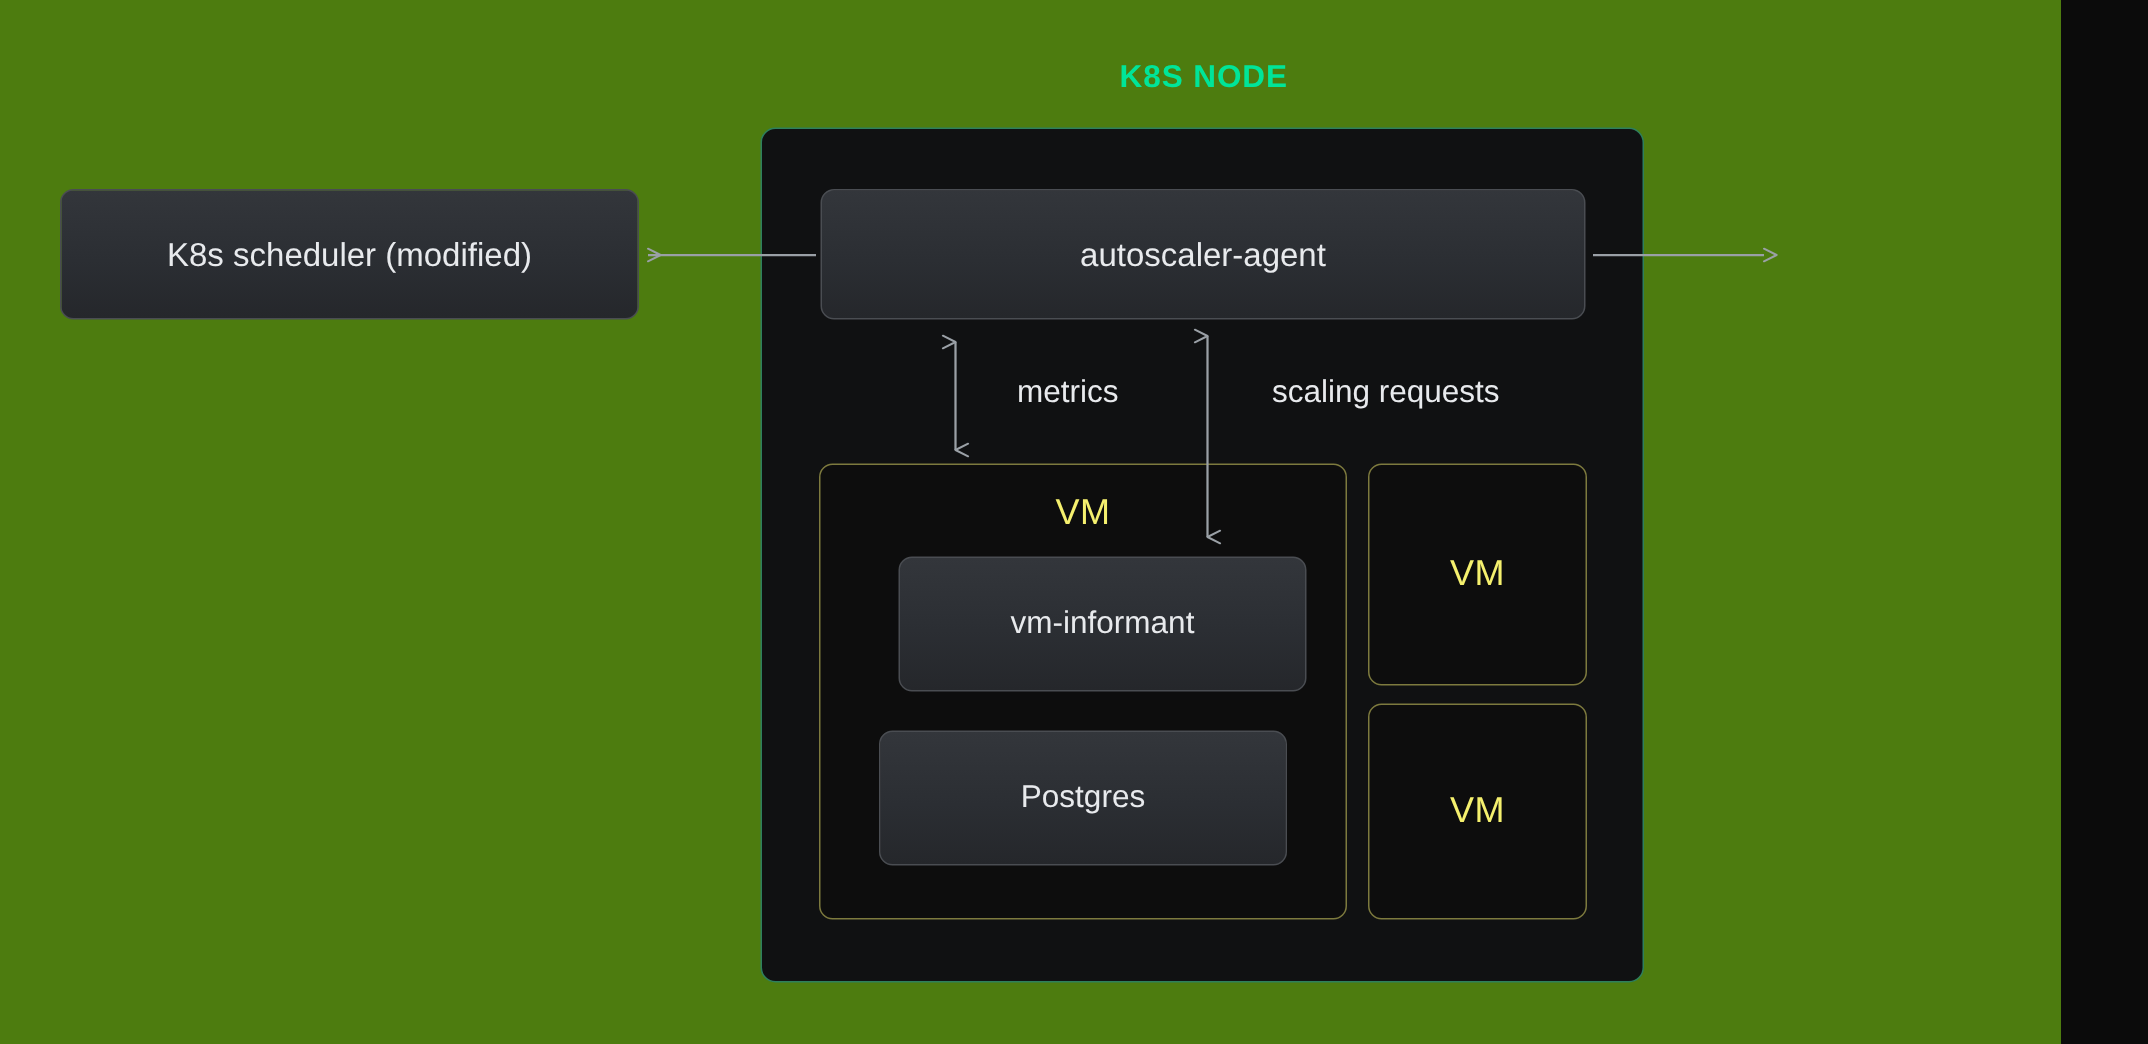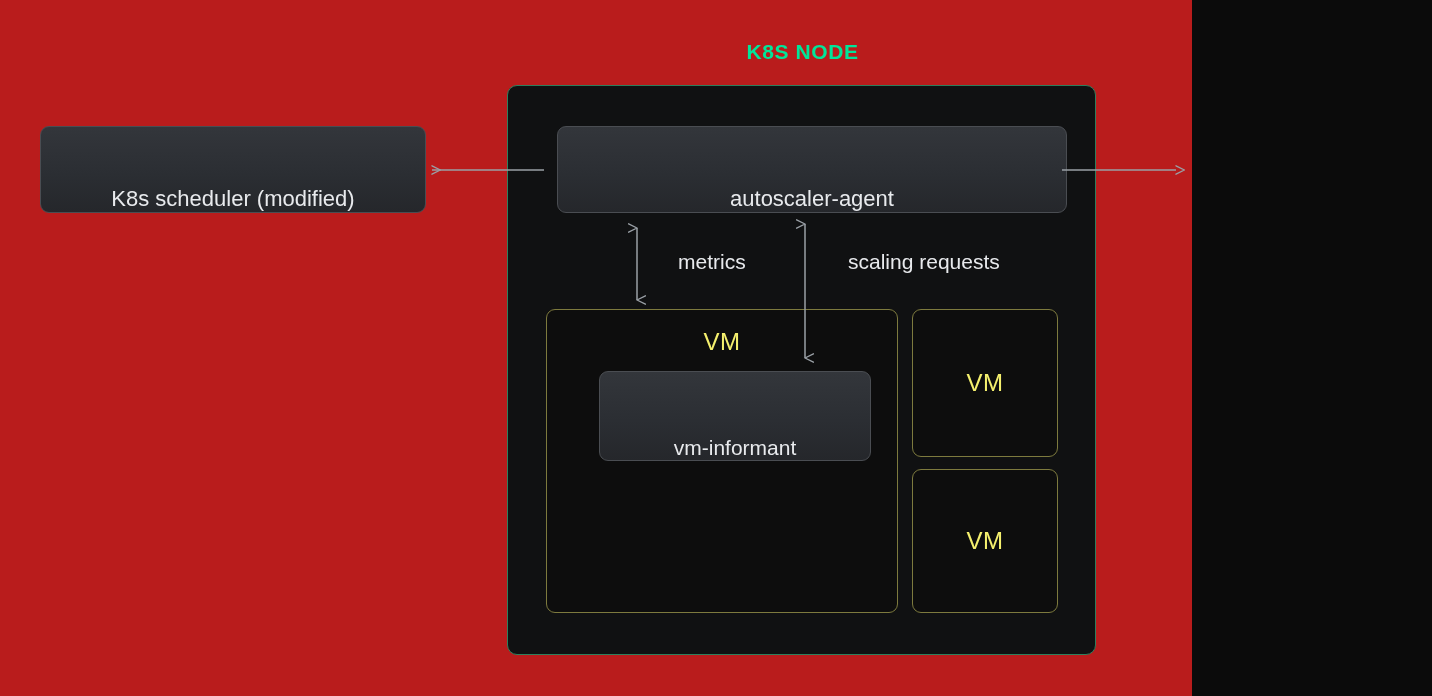--- a/index.html
+++ b/index.html
@@ -6,23 +6,23 @@
     margin: 0;
     padding: 0;
     background: #0b0b0b;
   }
   body {
     font-family: "Liberation Sans", sans-serif;
     -webkit-font-smoothing: antialiased;
   }
   #canvas {
     position: relative;
-    width: 1192px;
+    width: 1374px;
     height: 696px;
-    background: #b91c1c;
+    background: #4d7c0f;
     overflow: hidden;
   }
 
   
   .node-title {
     position: absolute;
     left: 507px;
     top: 40px;
     width: 591px;
     text-align: center;
@@ -46,38 +46,37 @@
   }
 
   
   .chip {
     position: absolute;
     box-sizing: border-box;
     border-radius: 9px;
     border: 1px solid #4a4d52;
     background: linear-gradient(180deg, #33363b 0%, #2b2e33 55%, #25272b 100%);
     display: flex;
-    align-items: flex-end;
+    align-items: center;
     justify-content: center;
     color: #e8eaed;
     font-size: 22px;
   }
 
   .scheduler-box {
     left: 40px;
     top: 126px;
     width: 386px;
     height: 87px;
   }
   .agent-box {
     left: 547px;
     top: 126px;
     width: 510px;
     height: 87px;
-    margin-left: 10px;
   }
   .neonvm-box {
     left: 1181px;
     top: 126px;
     width: 211px;
     height: 87px;
   }
   .informant-box {
     left: 586px;
     top: 371px;
@@ -190,20 +189,23 @@
   </div>
 
   <div class="vm-box vm-main">
     <div class="vm-label vm-label-top">VM</div>
   </div>
 
   <div class="chip informant-box">
     <span>vm-informant</span>
   </div>
 
+  <div class="chip postgres-box">
+    <span>Postgres</span>
+  </div>
 
   <div class="vm-box vm-right-1">
     <div class="vm-label vm-label-center">VM</div>
   </div>
 
   <div class="vm-box vm-right-2">
     <div class="vm-label vm-label-center">VM</div>
   </div>
 
   <svg class="arrow-layer" viewBox="0 0 1432 696" width="1432" height="696">

